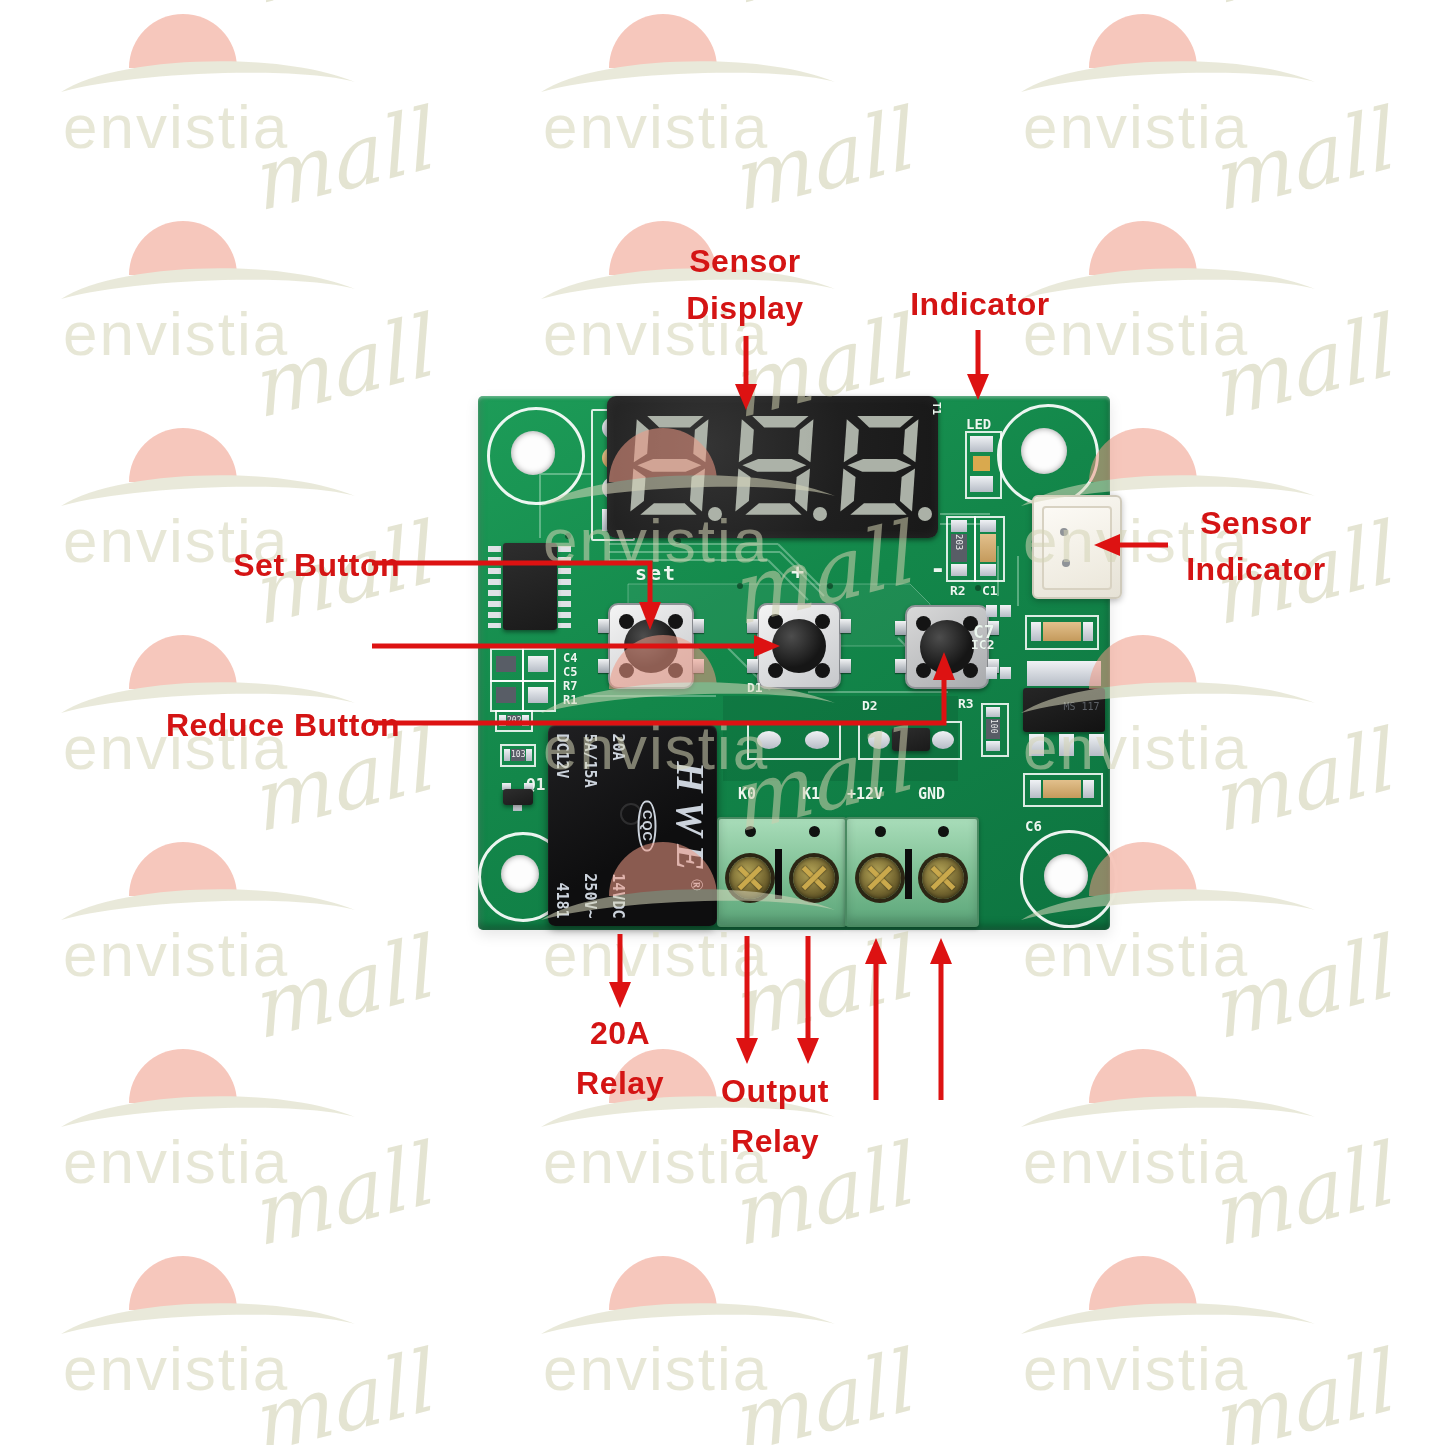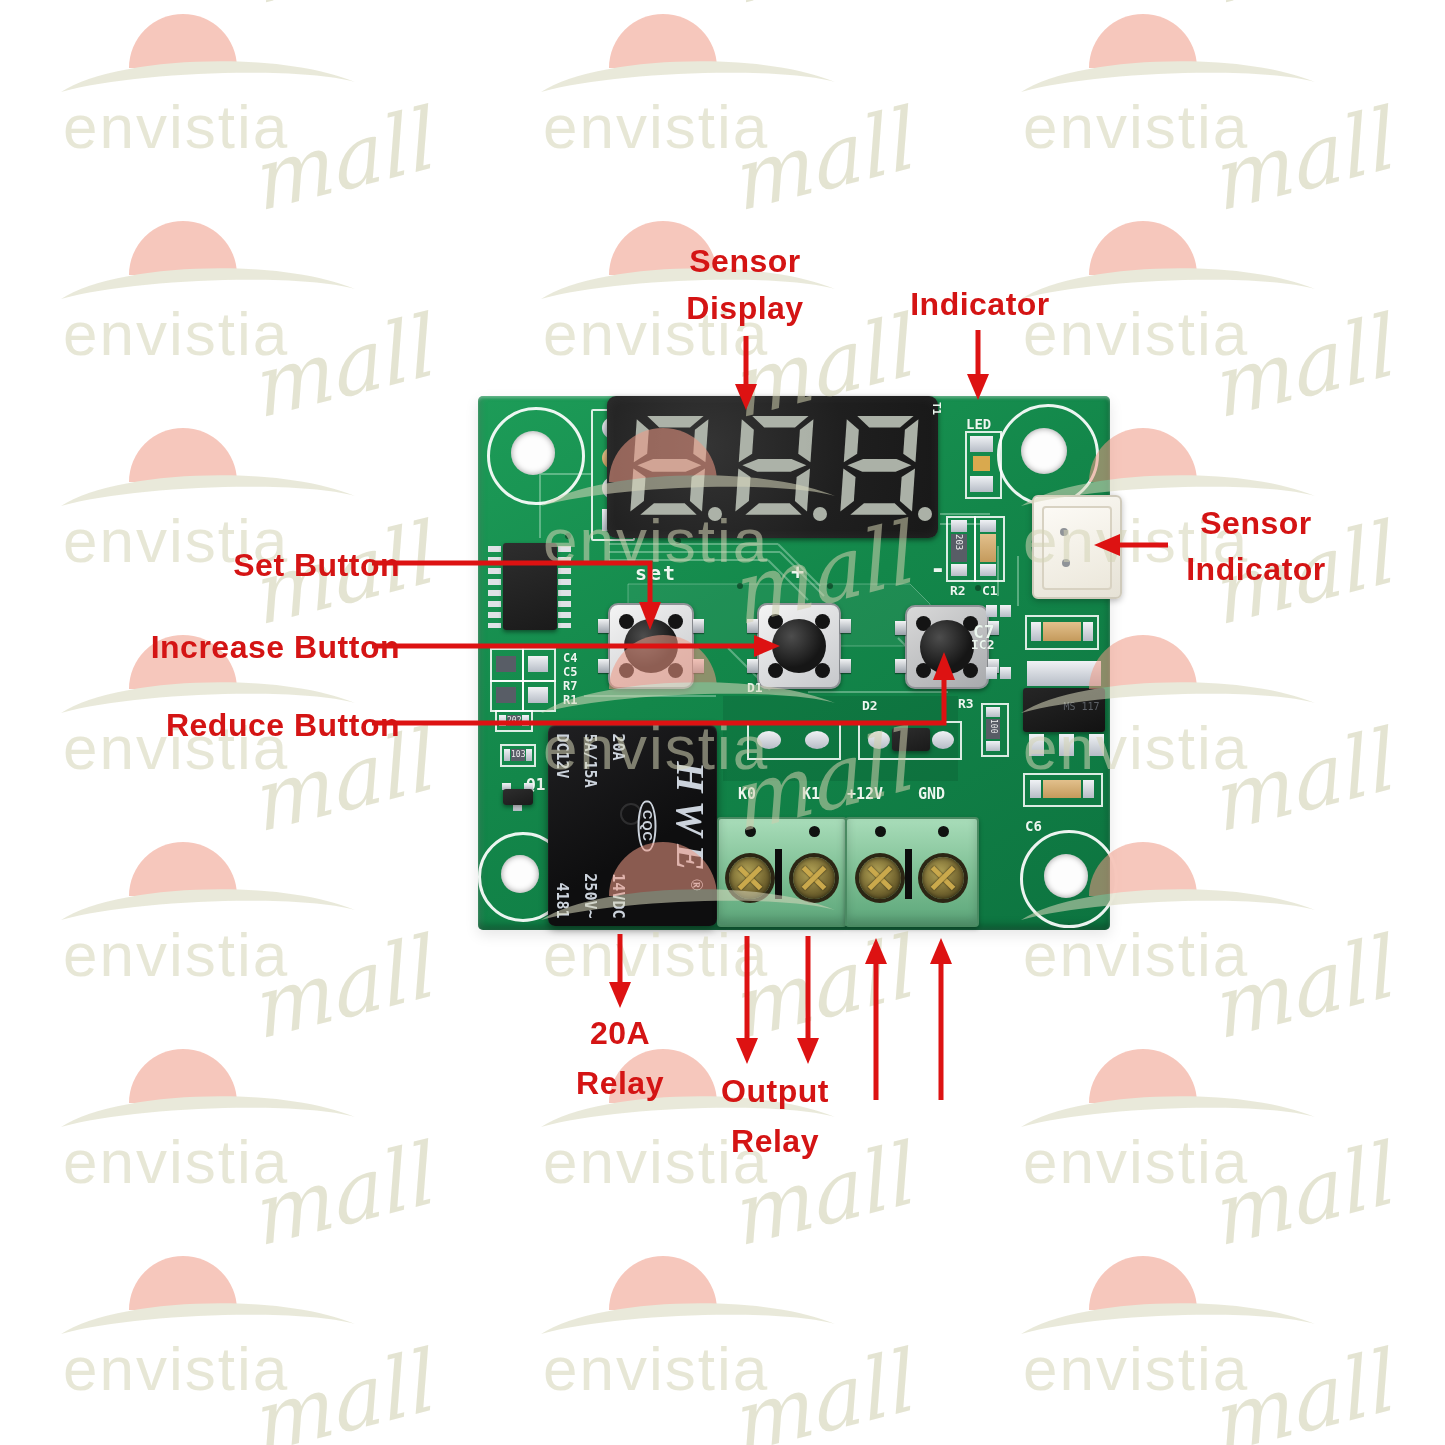--- a/index.html
+++ b/index.html
@@ -401,18 +401,17 @@
       <polygon points="808,1064 797,1038 819,1038"></polygon>
       <polygon points="876,938 865,964 887,964"></polygon>
       <polygon points="941,938 930,964 952,964"></polygon>
     </g>
   </svg>
 
   <div class="lbl center" style="left:660px;top:238px;width:170px;"><span>Sensor</span><br><span>Display</span></div>
   <div class="lbl center" style="left:880px;top:281px;width:200px;"><span>Indicator</span></div>
   <div class="lbl center" style="left:1150px;top:500px;width:212px;line-height:46px;"><span>Sensor</span><br><span>Indicator</span></div>
   <div class="lbl rightal" style="left:150px;top:542px;width:250px;"><span>Set Button</span></div>
-  <div class="lbl rightal" style="left:60px;top:624px;width:340px;"><span>Increase Button</span></div>
   <div class="lbl rightal" style="left:60px;top:702px;width:340px;"><span>Reduce Button</span></div>
   <div class="lbl center" style="left:555px;top:1008px;width:130px;line-height:50px;"><span>20A</span><br><span>Relay</span></div>
   <div class="lbl center" style="left:705px;top:1066px;width:140px;line-height:50px;"><span>Output</span><br><span>Relay</span></div>
 
 </div>
 
 </body></html>

